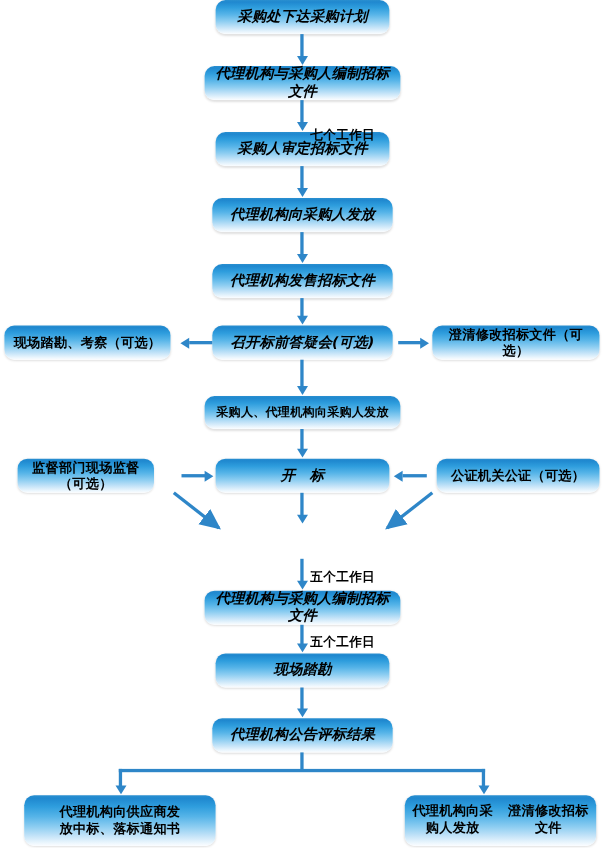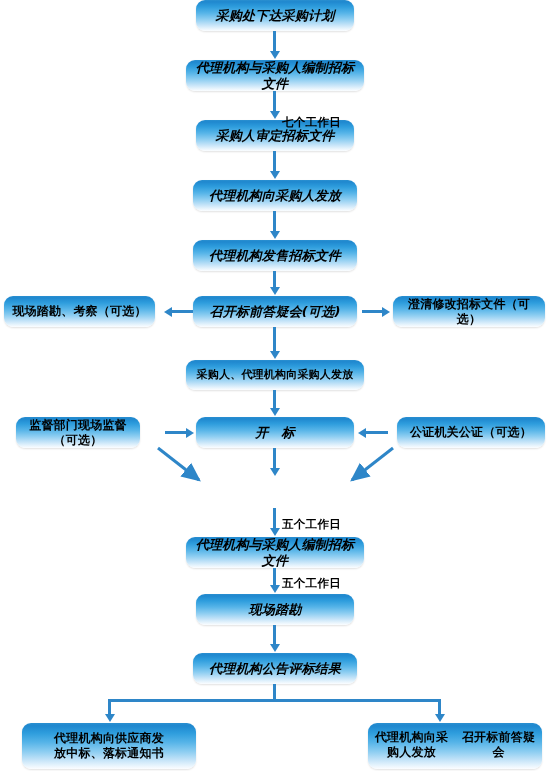--- a/index.html
+++ b/index.html
@@ -158,21 +158,21 @@
     <span class="txt">公证机关公证（可选）</span>
   </div>
 
   <div class="node f12" style="left:22px; top:723px; width:174px; height:46px; flex-direction:column;">
     <span class="txt">代理机构向供应商发</span>
     <span class="txt">放中标、落标通知书</span>
   </div>
 
   <div class="node f12" style="left:368px; top:723px; width:174px; height:46px; flex-direction:row;font-family:Liberation Mono, monospace;">
     <span class="txt">代理机构向采购人发放</span>
-    <span class="txt">召开标前答疑会</span>
+    <span class="txt">澄清修改招标文件</span>
   </div>
 
   <div class="vline" style="left:273px; top:31px; height:21px;"></div>
   <div class="arrowhead down" style="left:269.5px; top:51px;"></div>
 
   <div class="vline" style="left:273px; top:91px; height:21px;"></div>
   <div class="arrowhead down" style="left:269.5px; top:111px;"></div>
   <div class="edge-label" style="left:282px; top:100px;margin-top:15px;">七个工作日</div>
 
   <div class="vline" style="left:273px; top:151px; height:21px;"></div>

